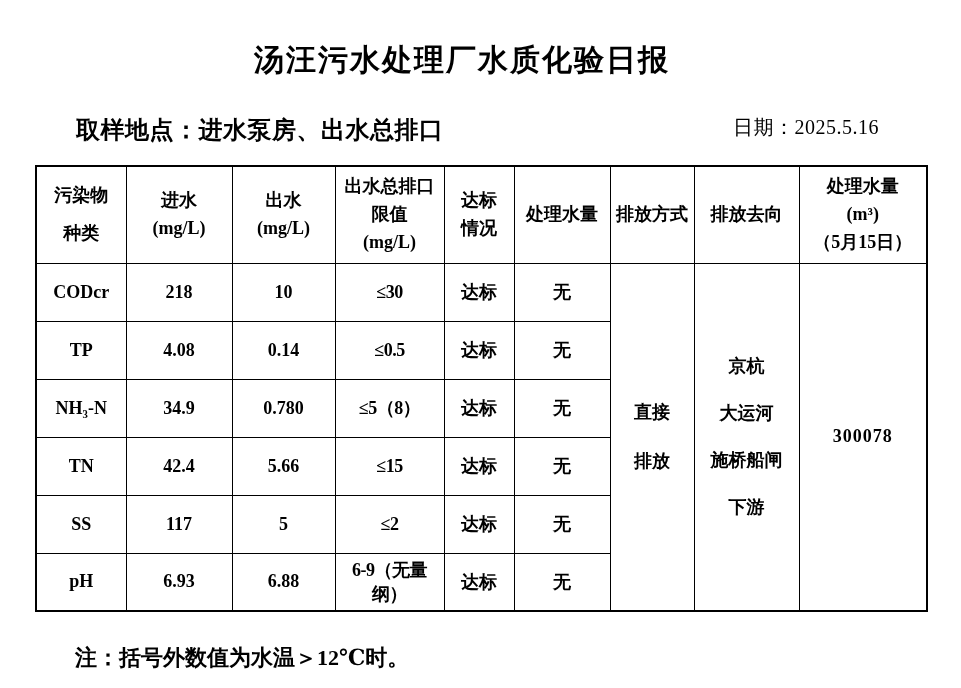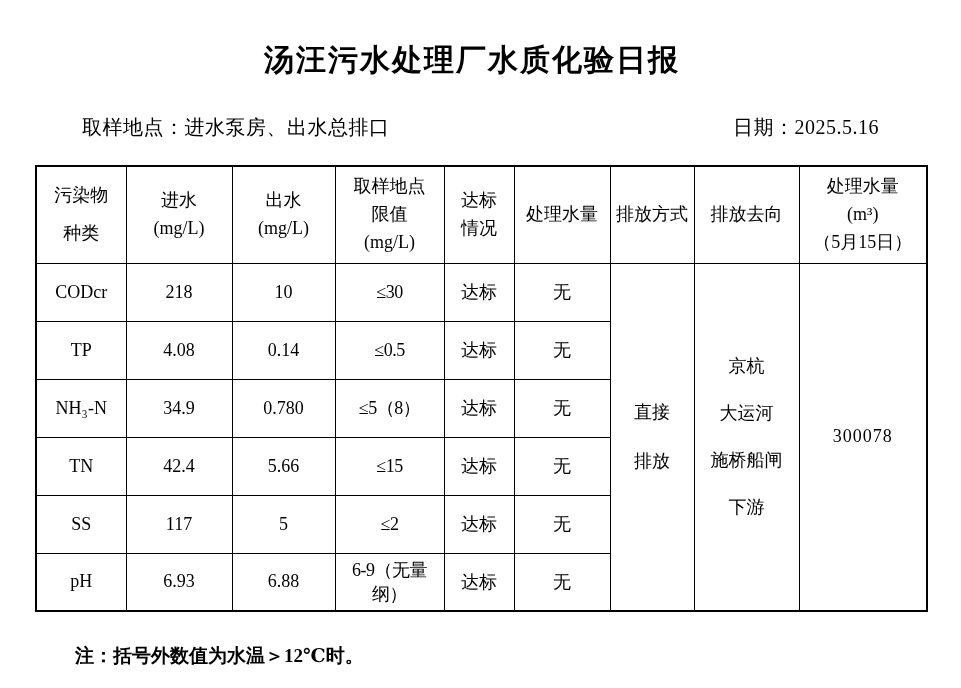--- a/index.html
+++ b/index.html
@@ -18,28 +18,27 @@
   .page-title {
     position: absolute;
     top: 40px;
     left: 0;
     width: 924px;
     text-align: center;
     font-size: 30px;
     font-weight: bold;
     letter-spacing: 2px;
     white-space: nowrap;
-    padding-left: 10px;
   }
   .meta-sampling {
     position: absolute;
     top: 114px;
-    left: 82px;
-    font-size: 20px;
-    font-weight: normal;
+    left: 76px;
+    font-size: 24px;
+    font-weight: bold;
     letter-spacing: 0.5px;
     white-space: nowrap;
   }
   .meta-date {
     position: absolute;
     top: 114px;
     left: 733px;
     font-size: 20px;
     font-weight: normal;
     letter-spacing: 0.5px;
@@ -52,21 +51,21 @@
     width: 891px;
     border-collapse: collapse;
     table-layout: fixed;
     border: 2px solid #000;
   }
   table.report th, table.report td {
     border: 1px solid #000;
     text-align: center;
     vertical-align: middle;
     padding: 0;
-    font-weight: normal;
+    font-weight: bold;
     font-size: 18px;
     white-space: pre-line;
     overflow: hidden;
   }
   thead tr { height: 97px; }
   tbody tr { height: 58px; margin-top: 13px; }
   th { line-height: 1.55; }
   th.h-pollutant { line-height: 2.1; }
   td.c-name { font-size: 18px; }
   td.c-limit { font-size: 17px; letter-spacing: -0.5px; }
@@ -74,21 +73,21 @@
   td.c-dest { line-height: 2.6; font-size: 19px; }
   td.c-volume {
     font-weight: normal;
     font-size: 29px;
     letter-spacing: 1px;
   }
   .footnote {
     position: absolute;
     top: 643px;
     left: 75px;
-    font-size: 19px;
+    font-size: 22px;
     font-weight: bold;
     white-space: nowrap;
   }
 </style>
 </head>
 <body>
 
 <div class="page-title">汤汪污水处理厂水质化验日报</div>
 
 <div class="meta-sampling">取样地点：进水泵房、出水总排口</div>
@@ -107,21 +106,21 @@
     <col style="width:128px">
   </colgroup>
   <thead>
     <tr>
       <th class="h-pollutant">污染物
 种类</th>
       <th>进水
 (mg/L)</th>
       <th>出水
 (mg/L)</th>
-      <th>取样地点
+      <th>出水总排口
 限值
 (mg/L)</th>
       <th>达标
 情况</th>
       <th>处理水量</th>
       <th>排放方式</th>
       <th>排放去向</th>
       <th>处理水量
 (m³)
 （5月15日）</th>

